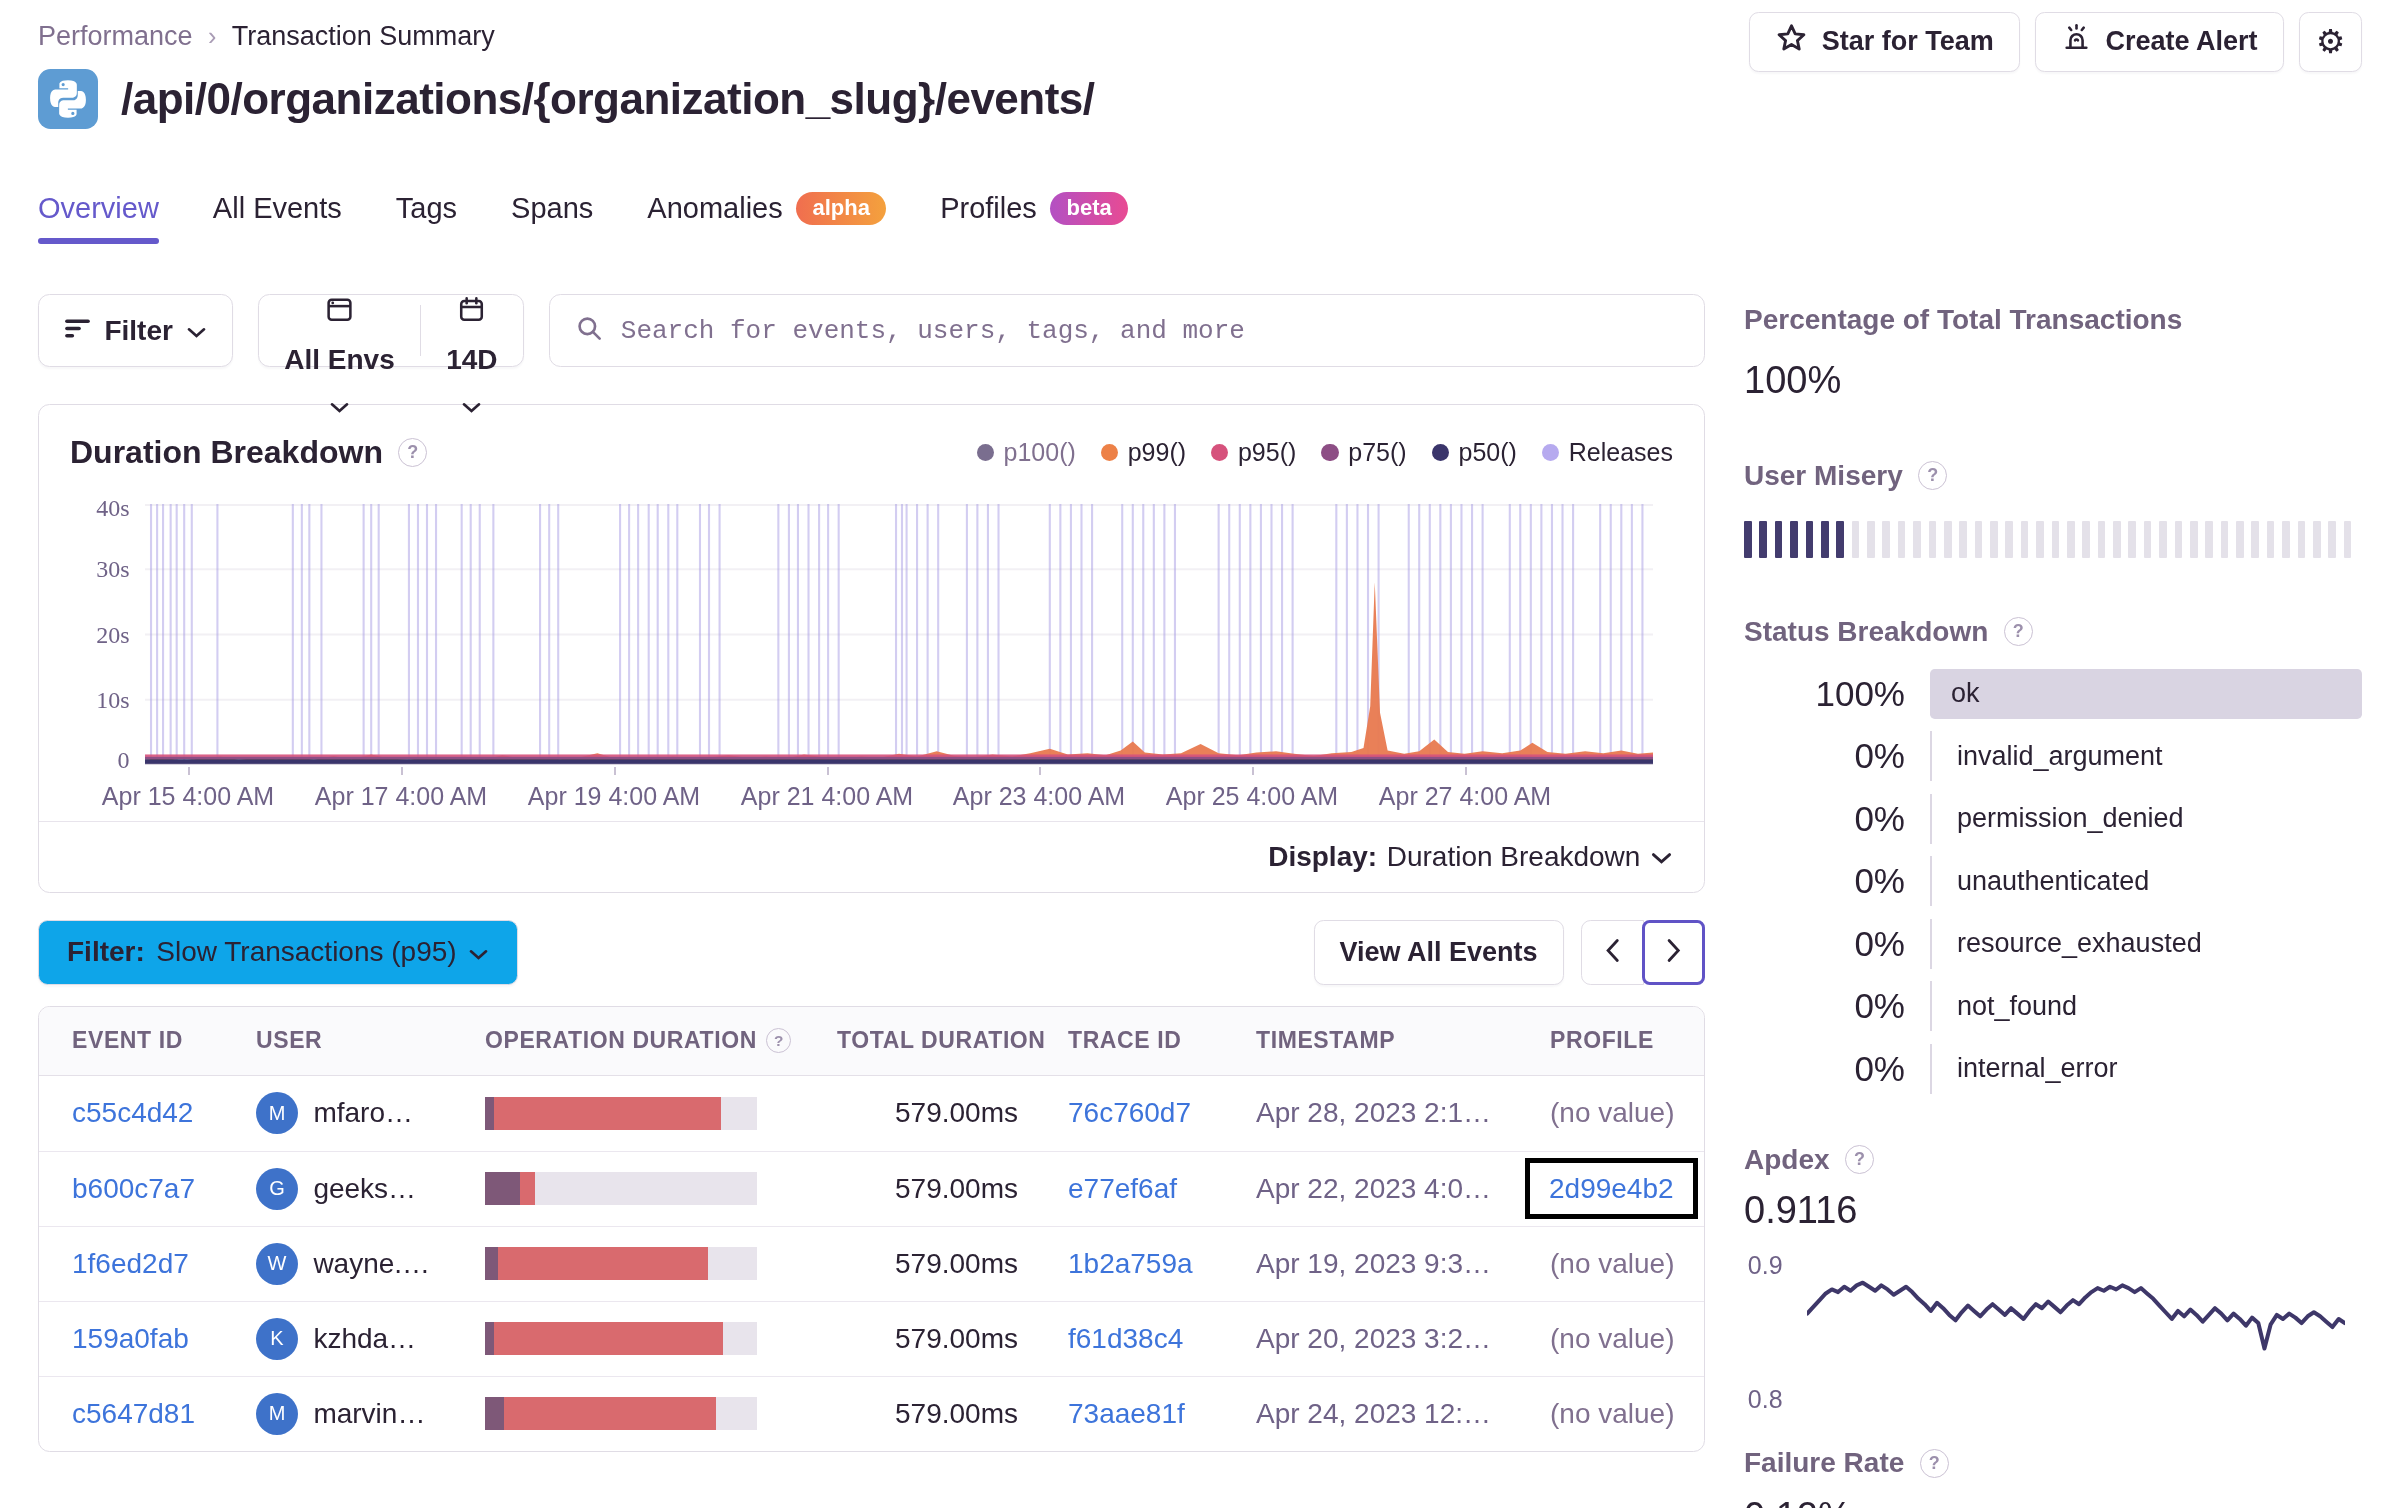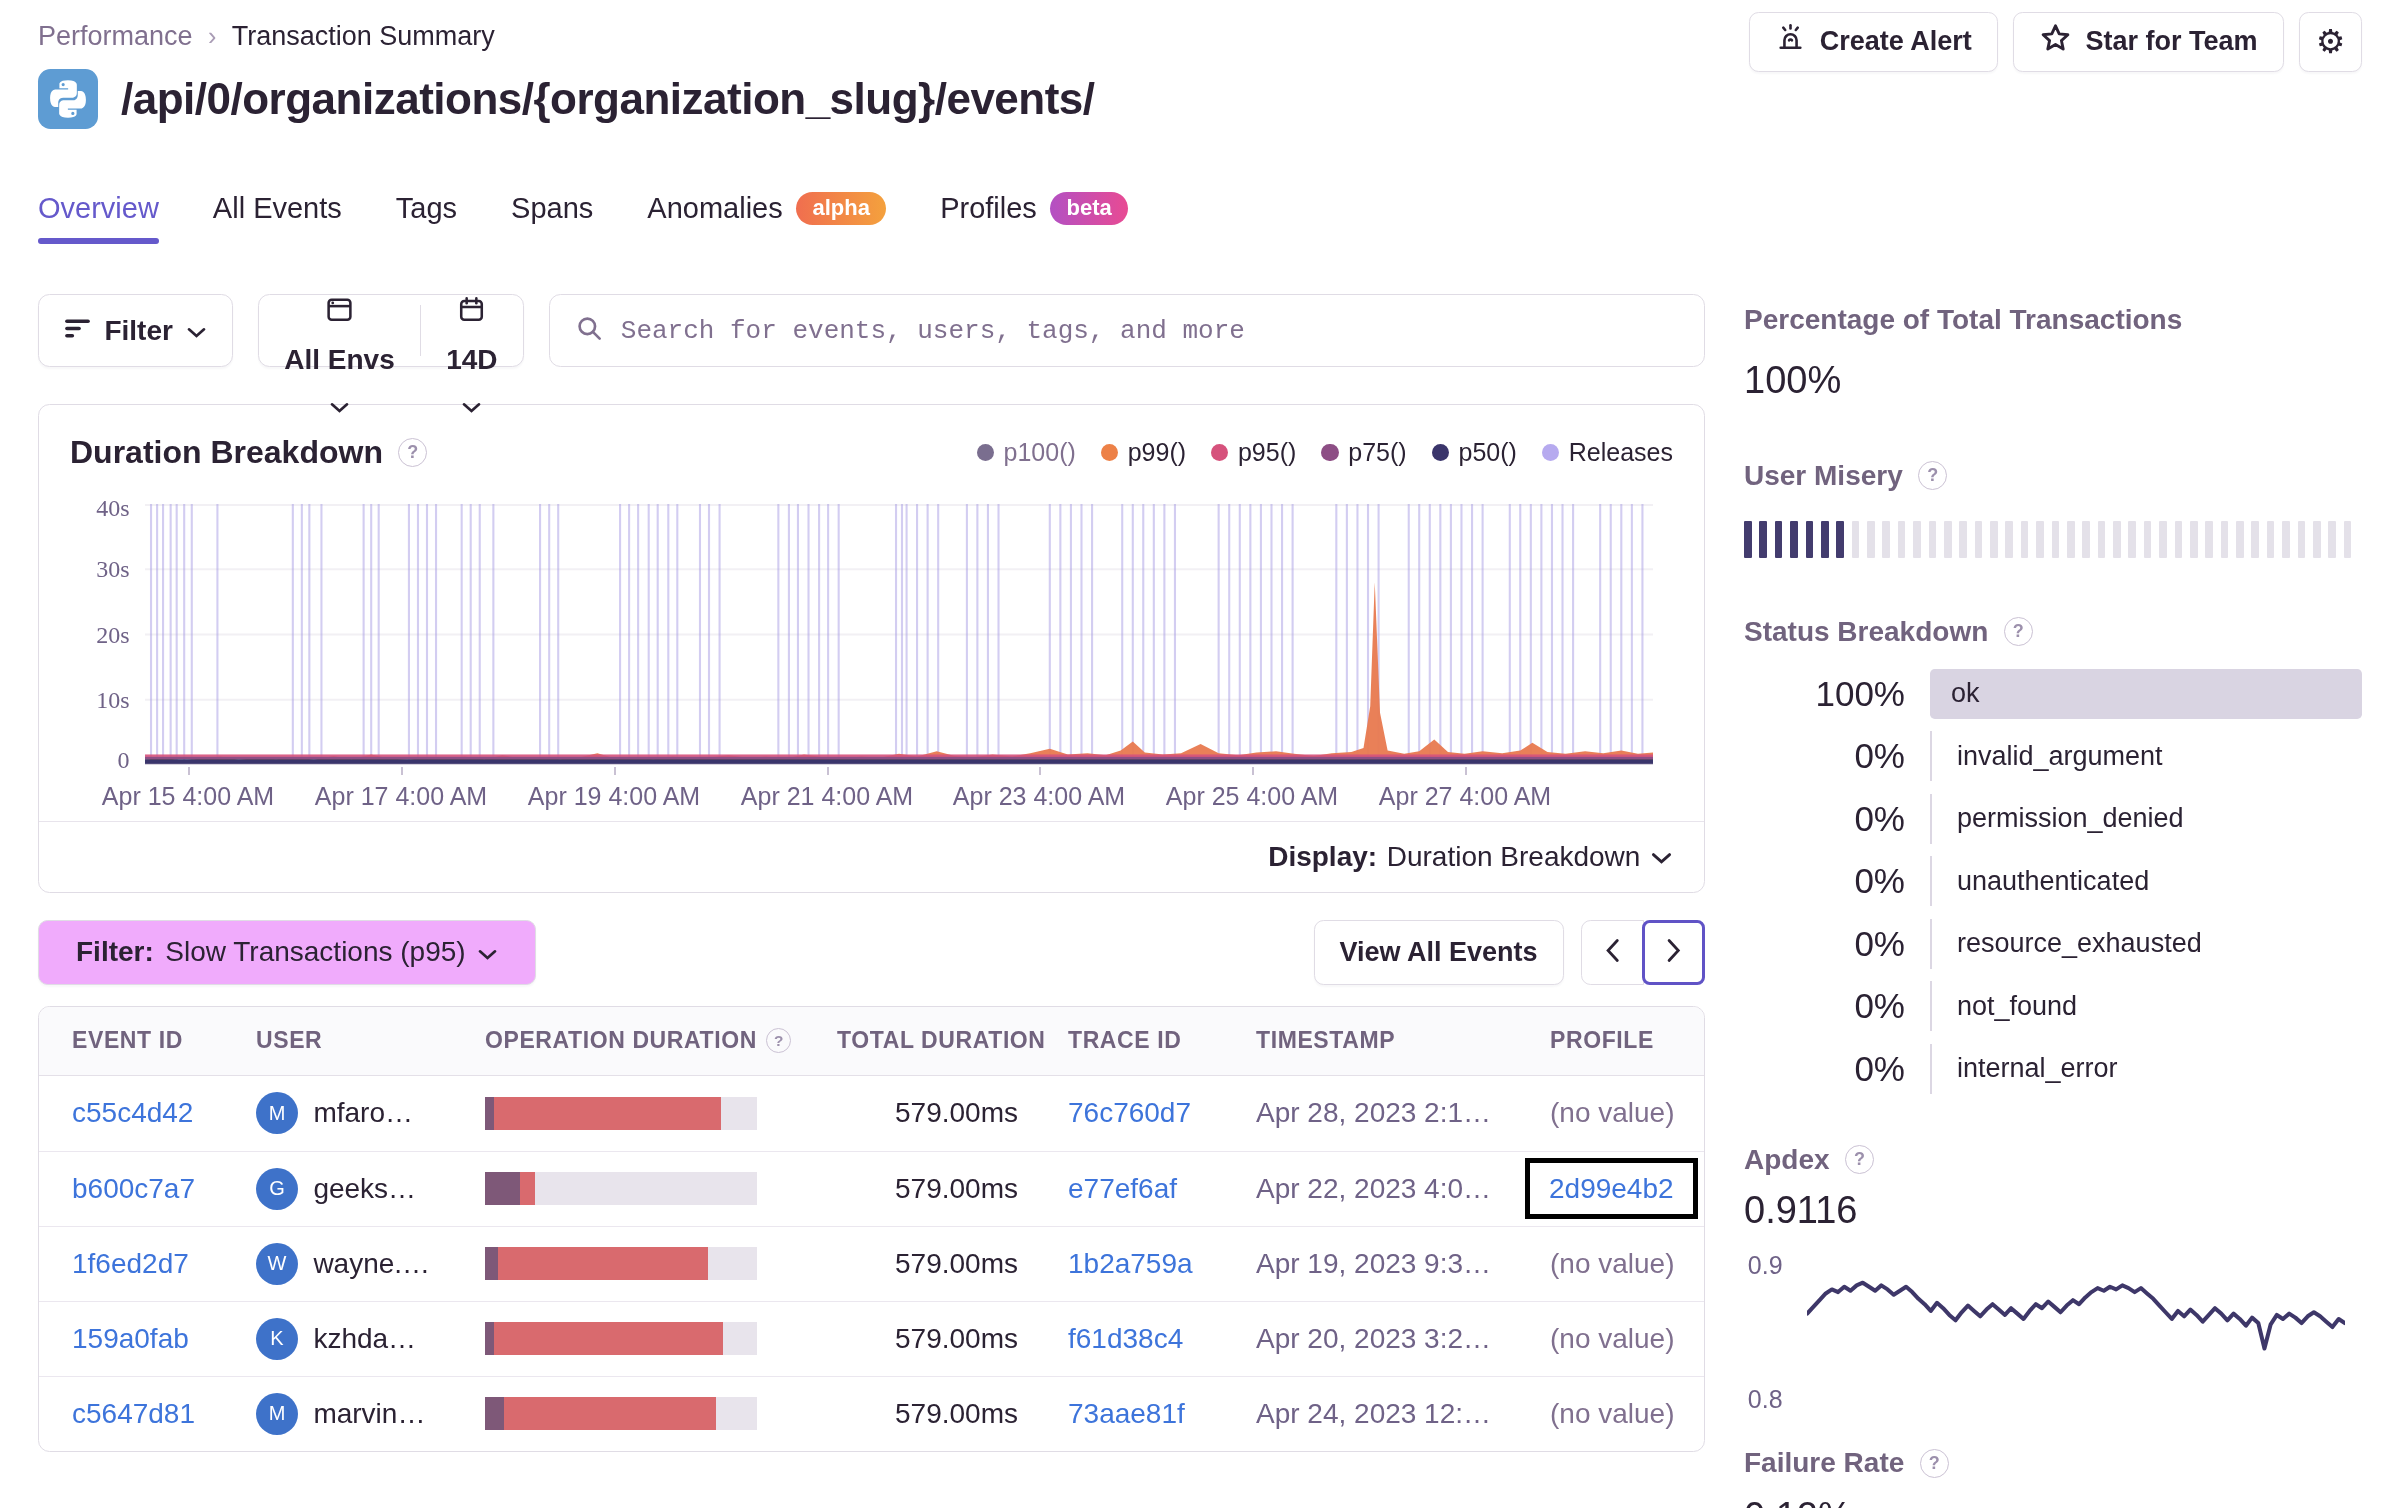--- a/index.html
+++ b/index.html
@@ -65,21 +65,21 @@
   .yaxis { position:relative; width:75px; height:261px;font-family:Liberation Serif, serif; }
   .yaxis span { position:absolute; right:15.4px; transform:translateY(-50%); font-size:24px; color:#6F6287; }
   .plot { width:1508px; height:261px; }
   .xlabels { position:relative; margin-left:75px; height:50px; }
   .xlabels .tick { position:absolute; top:1.9px; width:1.9px; height:8.6px; background:#C9C1D3; }
   .xlabels span { position:absolute; top:17.3px; transform:translateX(-50%); font-size:25px; color:#6F6287; white-space:nowrap; }
   .panel-footer { display:flex; align-items:center; justify-content:flex-end; gap:9.6px; border-top:1.4px solid #E8E4EC; margin:5.8px -31px 0; padding:19px 31px; font-size:28px; cursor:pointer; }
   .panel-footer .lbl { font-weight:700; }
   
   .events-controls { display:flex; align-items:center; justify-content:space-between; margin-top:27px; }
-  .filter-btn { display:flex; align-items:center; gap:11.5px; background:#f0abfc; border:1.4px solid #E0DCE5; border-radius:9.6px; height:65px; padding:0 37px; font-size:28px; cursor:pointer; box-shadow:0 1.9px 1.9px rgba(43,34,51,0.03); }
+  .filter-btn { display:flex; align-items:center; gap:11.5px; background:#0ea5e9; border:1.4px solid #E0DCE5; border-radius:9.6px; height:65px; padding:0 28px; font-size:28px; cursor:pointer; box-shadow:0 1.9px 1.9px rgba(43,34,51,0.03); }
   .filter-btn .lbl { font-weight:700; }
   .right-controls { display:flex; align-items:center; gap:17.3px; }
   .view-all { height:65px; border-radius:9.6px; }
   .pager { display:flex; }
   .pager .pg { width:63px; height:65px; display:flex; align-items:center; justify-content:center; background:#fff; border:1.4px solid #E0DCE5; cursor:pointer; }
   .pager .prev { border-radius:9.6px 0 0 9.6px; }
   .pager .next { border:3.4px solid #6053C6; border-radius:7.7px; margin-left:-1.9px; z-index:1; }
   
   .table { margin-top:21px; border:1.4px solid #E0DCE5; border-radius:11.5px; overflow:hidden; background:#fff; }
   .tgrid { display:grid; grid-template-columns:184px 229px 352px 231px 188px 294px 1fr; align-items:center; padding:0 33px; }
@@ -124,38 +124,38 @@
 
   <div class="breadcrumb">
     <span class="parent">Performance</span>
     <span class="sep">›</span>
     <span class="current">Transaction Summary</span>
   </div>
 
   <div class="top-actions">
     <button class="btn">
       <span>
+        <svg width="33" height="33" viewBox="0 0 24 24" fill="none" stroke="#2B2233" stroke-width="2.1" stroke-linejoin="round">
+          <path d="M12 2.8l2.7 5.8 6.3.7-4.7 4.2 1.3 6.2-5.6-3.3-5.6 3.3 1.3-6.2L3 9.3l6.3-.7z"></path>
+        </svg>
+      </span>
+      <span>Star for Team</span>
+    </button>
+    <button class="btn">
+      <span>
         <svg width="31" height="31" viewBox="0 0 24 24" fill="none" stroke="#2B2233" stroke-width="2" stroke-linecap="round">
           <path d="M12 1.8v2.4"></path>
             <path d="M6.4 3.6l1.5 1.8"></path>
             <path d="M17.6 3.6l-1.5 1.8"></path>
           <path d="M7.3 19v-5.6a4.7 4.7 0 0 1 9.4 0V19"></path>
             <path d="M4.4 19.2h15.2"></path>
           <path d="M10.9 13.4a1.3 1.3 0 0 1 2.2 0"></path>
         </svg>
       </span>
       <span>Create Alert</span>
-    </button>
-    <button class="btn">
-      <span>
-        <svg width="33" height="33" viewBox="0 0 24 24" fill="none" stroke="#2B2233" stroke-width="2.1" stroke-linejoin="round">
-          <path d="M12 2.8l2.7 5.8 6.3.7-4.7 4.2 1.3 6.2-5.6-3.3-5.6 3.3 1.3-6.2L3 9.3l6.3-.7z"></path>
-        </svg>
-      </span>
-      <span>Star for Team</span>
     </button>
     <button class="btn icon-only">
       <span>⚙</span>
     </button>
   </div>
 
   <div class="title-row">
     <span class="platform-icon">
       <svg width="44" height="44" viewBox="0 0 110 110">
         <path fill="#fff" fill-rule="evenodd" d="M54.9 8c-22.8 0-21.4 9.9-21.4 9.9l.03 10.3h21.8v3.1H24.9S10.2 29.6 10.2 52.8s12.8 22.4 12.8 22.4h7.6V64.4s-.4-12.8 12.6-12.8h21.7s12.2.2 12.2-11.8V19.9S79 8 54.9 8zM42.9 14.9a4 4 0 1 1 0 8 4 4 0 0 1 0-8z"></path>

